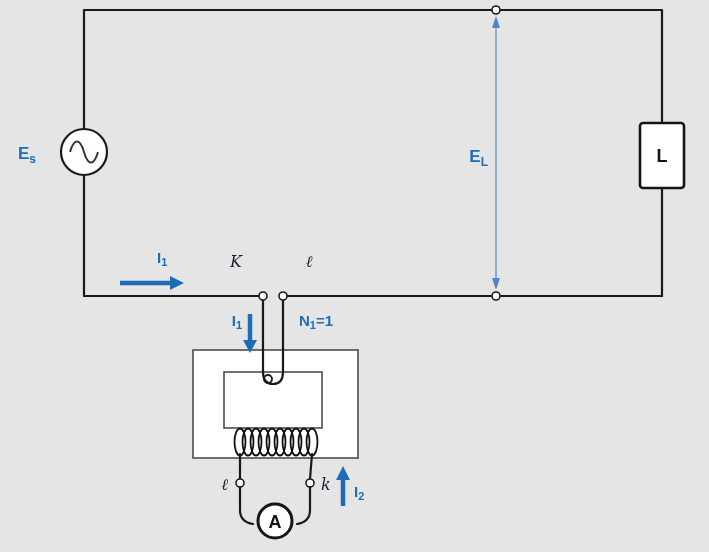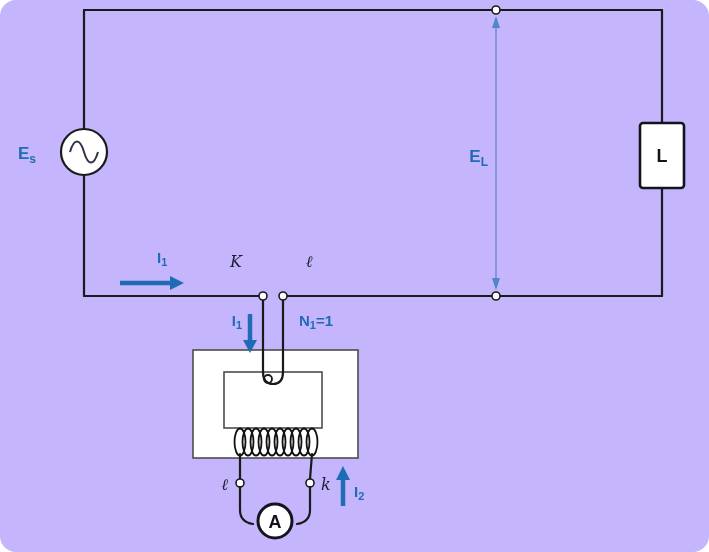--- a/index.html
+++ b/index.html
@@ -1,19 +1,18 @@
 <!DOCTYPE html>
 <html><head>
 <meta charset="utf-8">
 <style>
   html, body { margin: 0; padding: 0; background: #ffffff; }
   .stage {
-    width: 709px; height: 552px; position: relative; background: #c4b5fd;
+    width: 709px; height: 552px; position: relative; background: #e5e5e5;
     font-family: "Liberation Sans", sans-serif;
-    border-radius: 16px;
   }
   svg { display: block; }
   svg text { font-family: "Liberation Sans", sans-serif; }
 
   .wire   { stroke: #1a1a1a; stroke-width: 2.2; fill: none; stroke-linecap: round; }
   .corewire { stroke: #4d4d4d; stroke-width: 1.6; fill: #ffffff; }
   .coil   { stroke: #111111; stroke-width: 1.8; fill: none; }
   .node   { fill: #ffffff; stroke: #1a1a1a; stroke-width: 1.6; }
 
   .accent-line { stroke: #1e6cb5; stroke-width: 4.5; stroke-linecap: butt; fill: none; }

